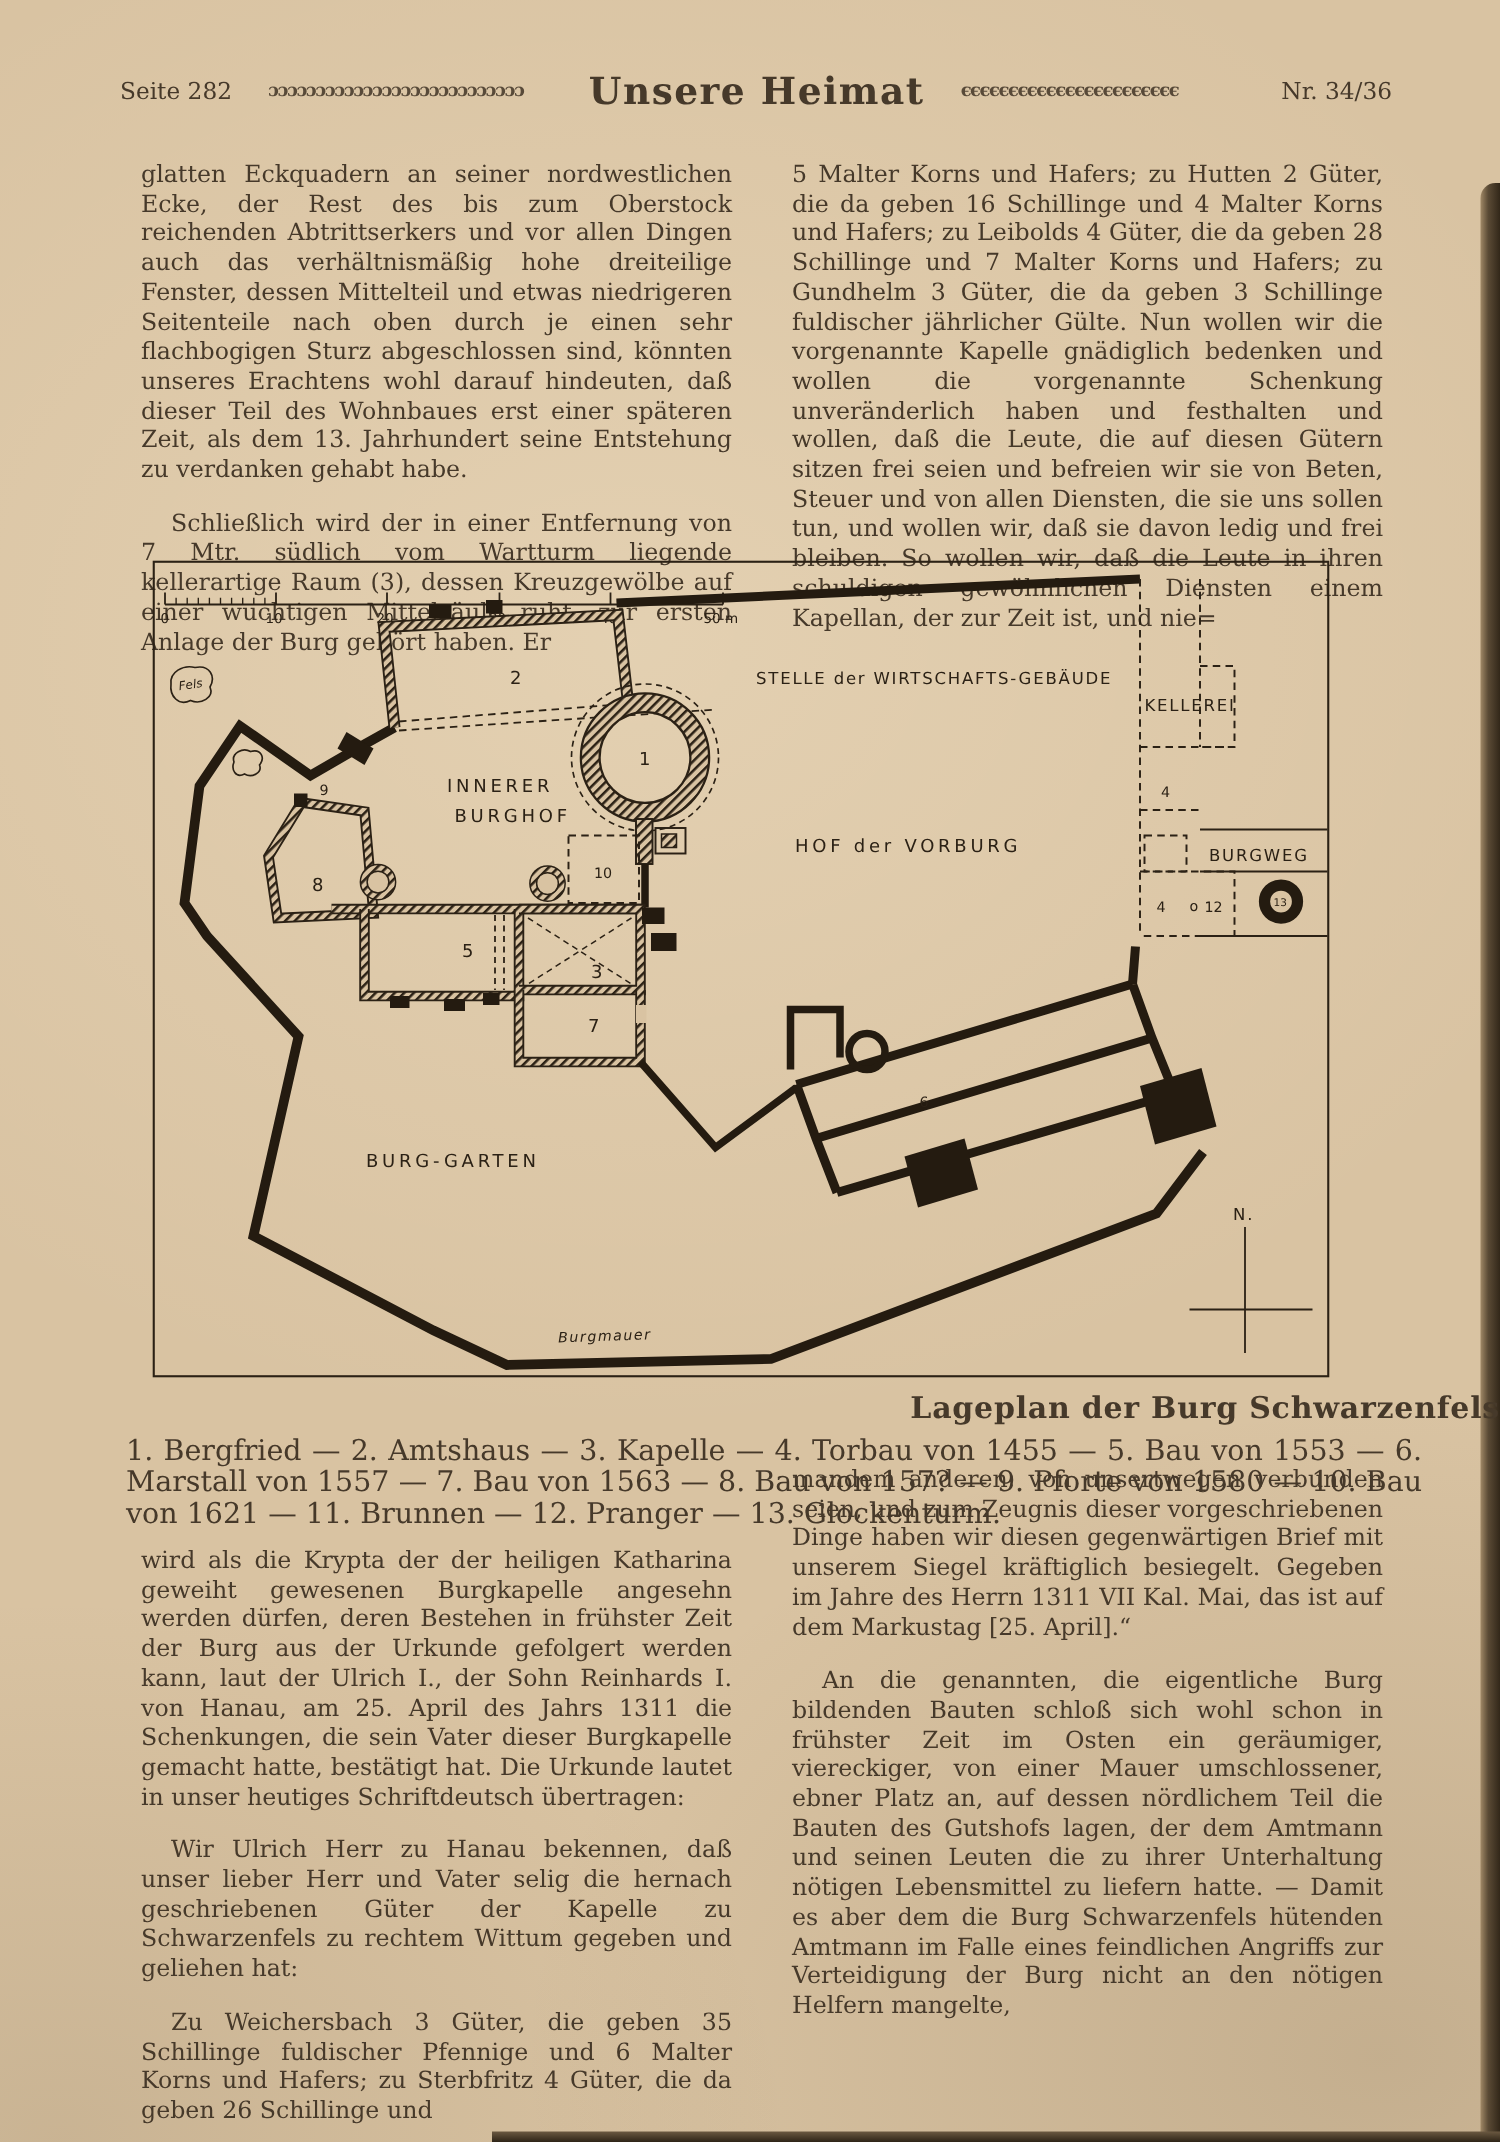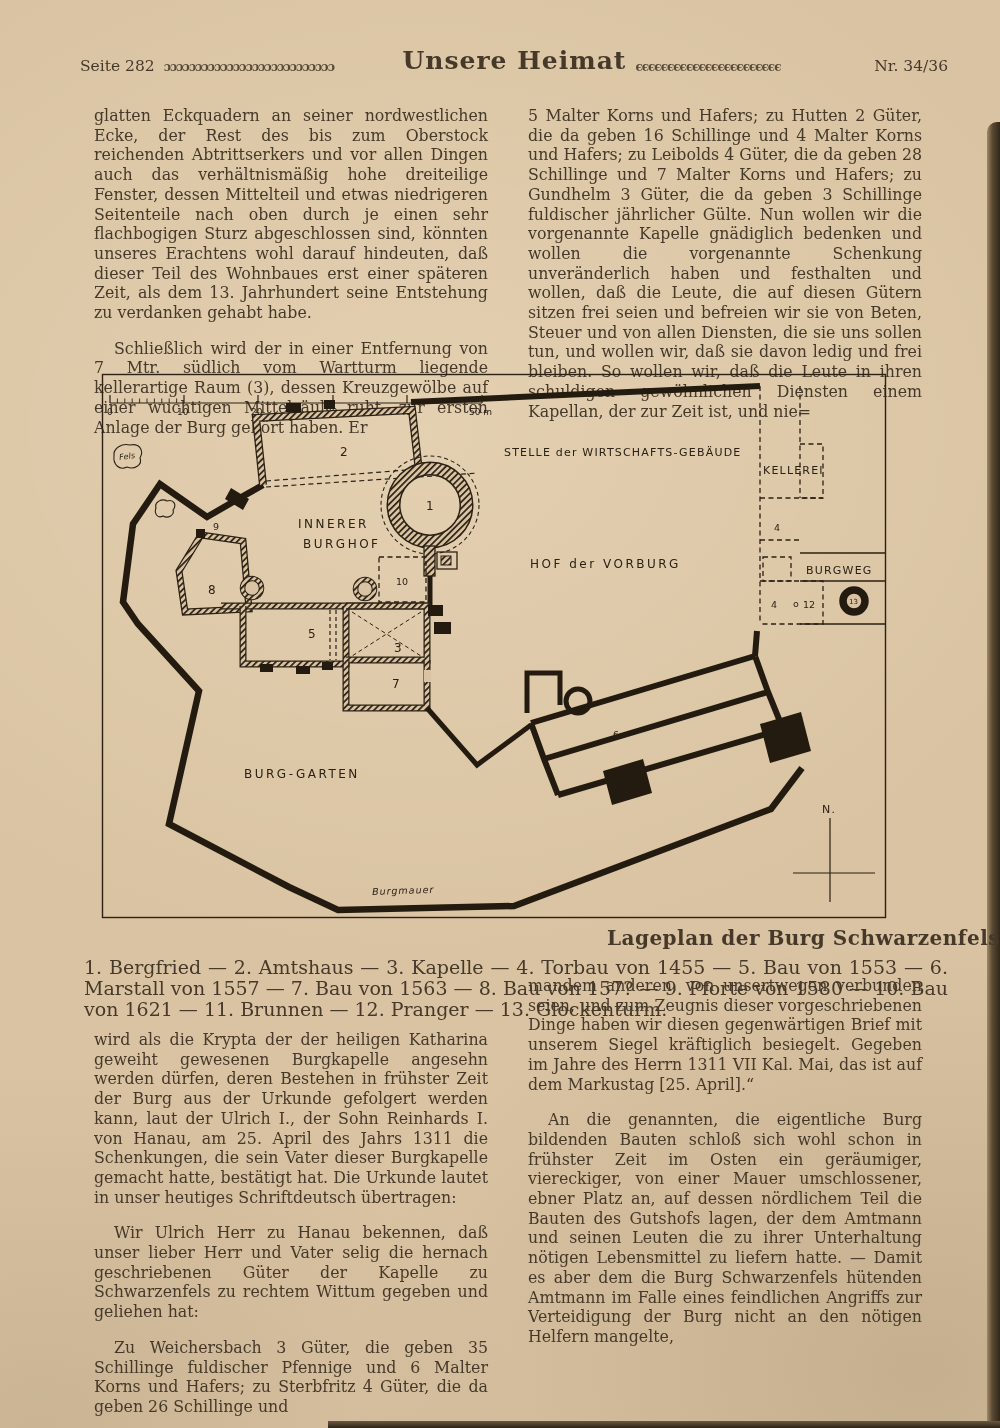--- a/index.html
+++ b/index.html
@@ -11,21 +11,21 @@
       radial-gradient(820px 620px at 92% 96%, rgba(88,68,40,.16), rgba(0,0,0,0) 70%),
       radial-gradient(700px 520px at 4% 100%, rgba(88,68,40,.12), rgba(0,0,0,0) 70%),
       #d9c3a2;
   }
   .sheet{position:absolute;inset:0}
   .edge-right{position:absolute;top:122px;right:0;width:13px;bottom:0;
     background:linear-gradient(to right,#a08866 0%,#5a4a35 40%,#322719 100%);
     border-top-left-radius:10px}
   .edge-bottom{position:absolute;right:0;bottom:0;left:328px;height:7px;
     background:linear-gradient(to top,#2e2417,#6b5941)}
-  .masthead{position:absolute;left:80px;right:52px;top:46px;display:flex;align-items:flex-end;gap:9px}
+  .masthead{position:absolute;left:80px;right:72px;top:46px;display:flex;align-items:center;gap:24px}
   .pg{font-size:15.5px;white-space:nowrap}
   .deco{flex:1;overflow:hidden;white-space:nowrap;font-size:12px;font-weight:bold;
     letter-spacing:-1px;opacity:.88;transform:translateY(-1px)}
   .title{font-size:25px;font-weight:bold;margin:0;white-space:nowrap;letter-spacing:1px}
   .col{position:absolute;width:426px;text-align:justify;font-size:15.8px;line-height:19.7px}
   .col p{margin:16px}
   .col p.ind{text-indent:20px}
   .plan{position:absolute;left:100px;top:372px;width:788px;height:548px;margin:0}
   .cap-title{position:absolute;top:926px;left:0;width:100%;text-align:right;
     font-size:20px;font-weight:bold;letter-spacing:.5px}

